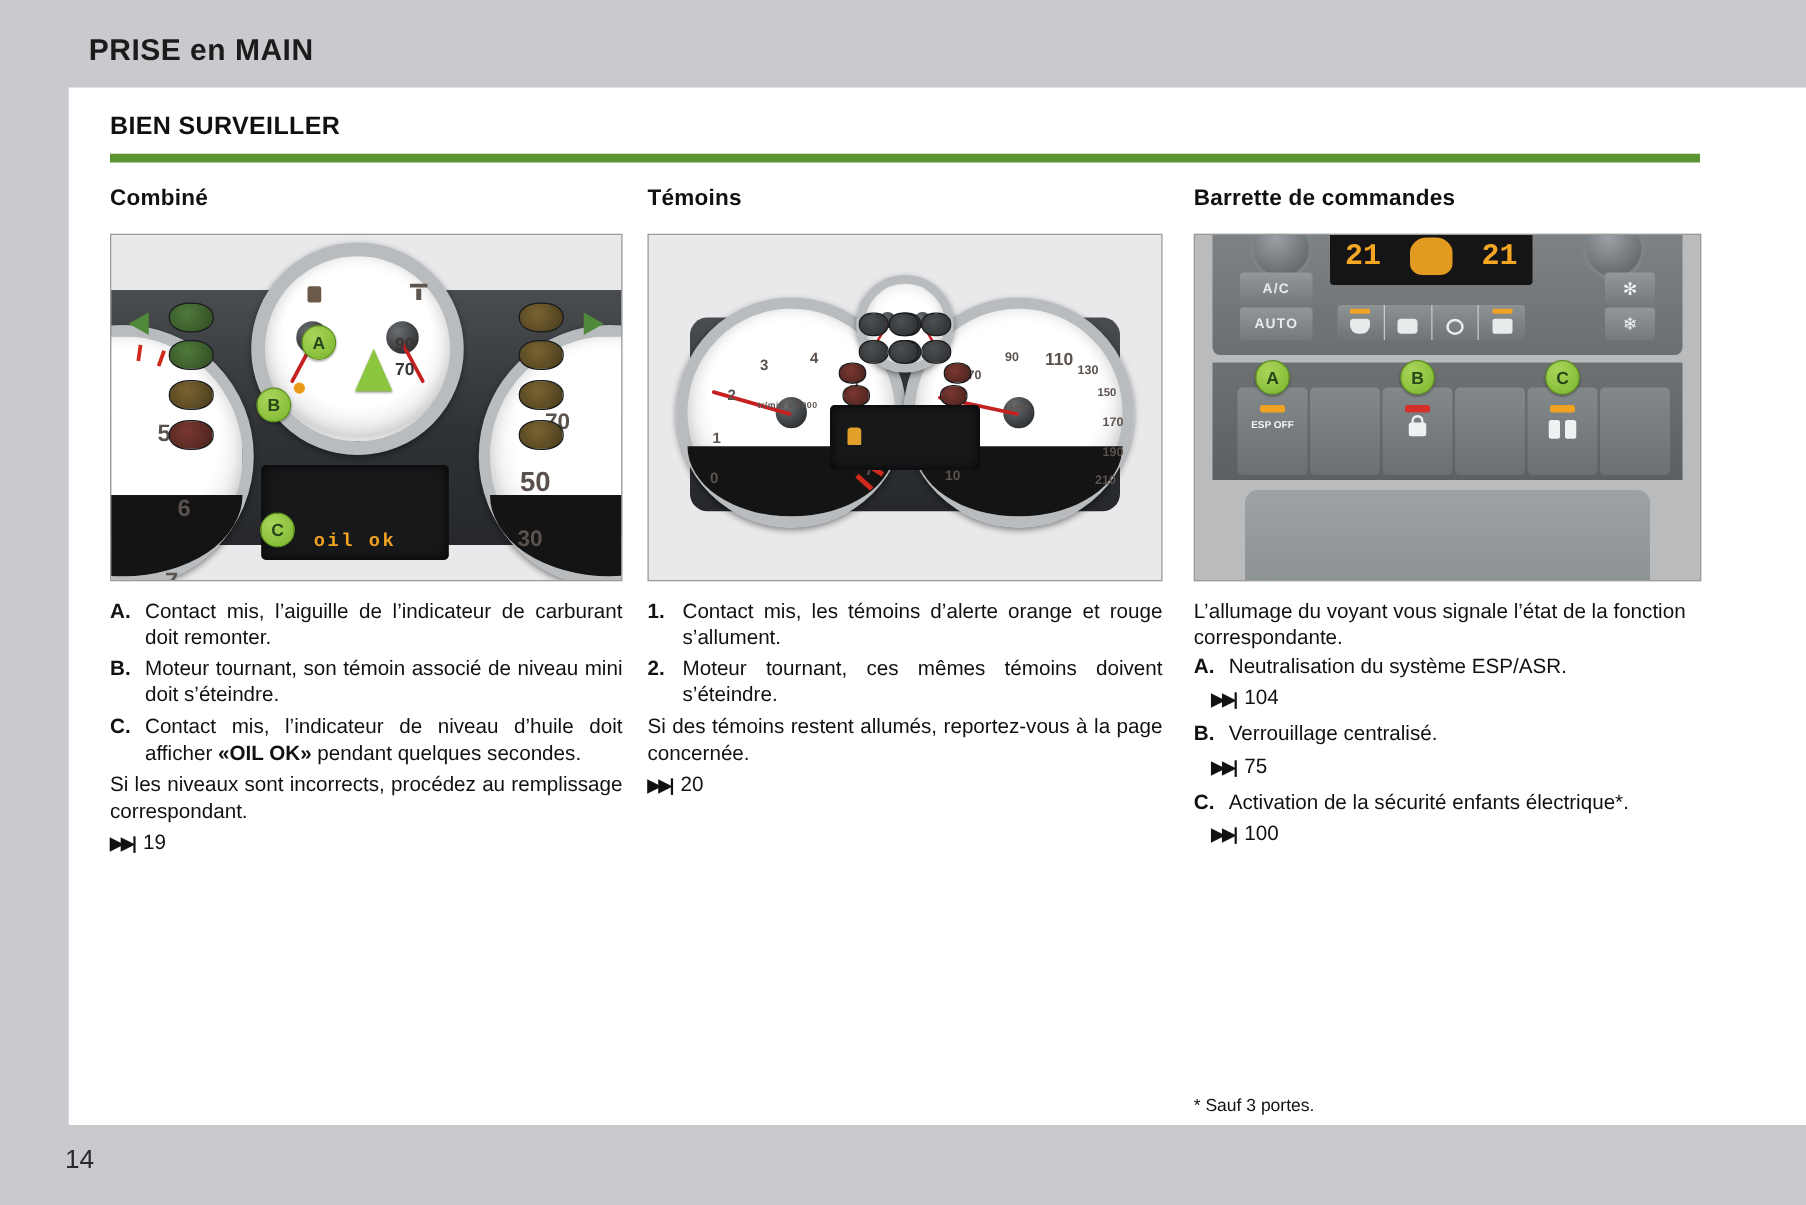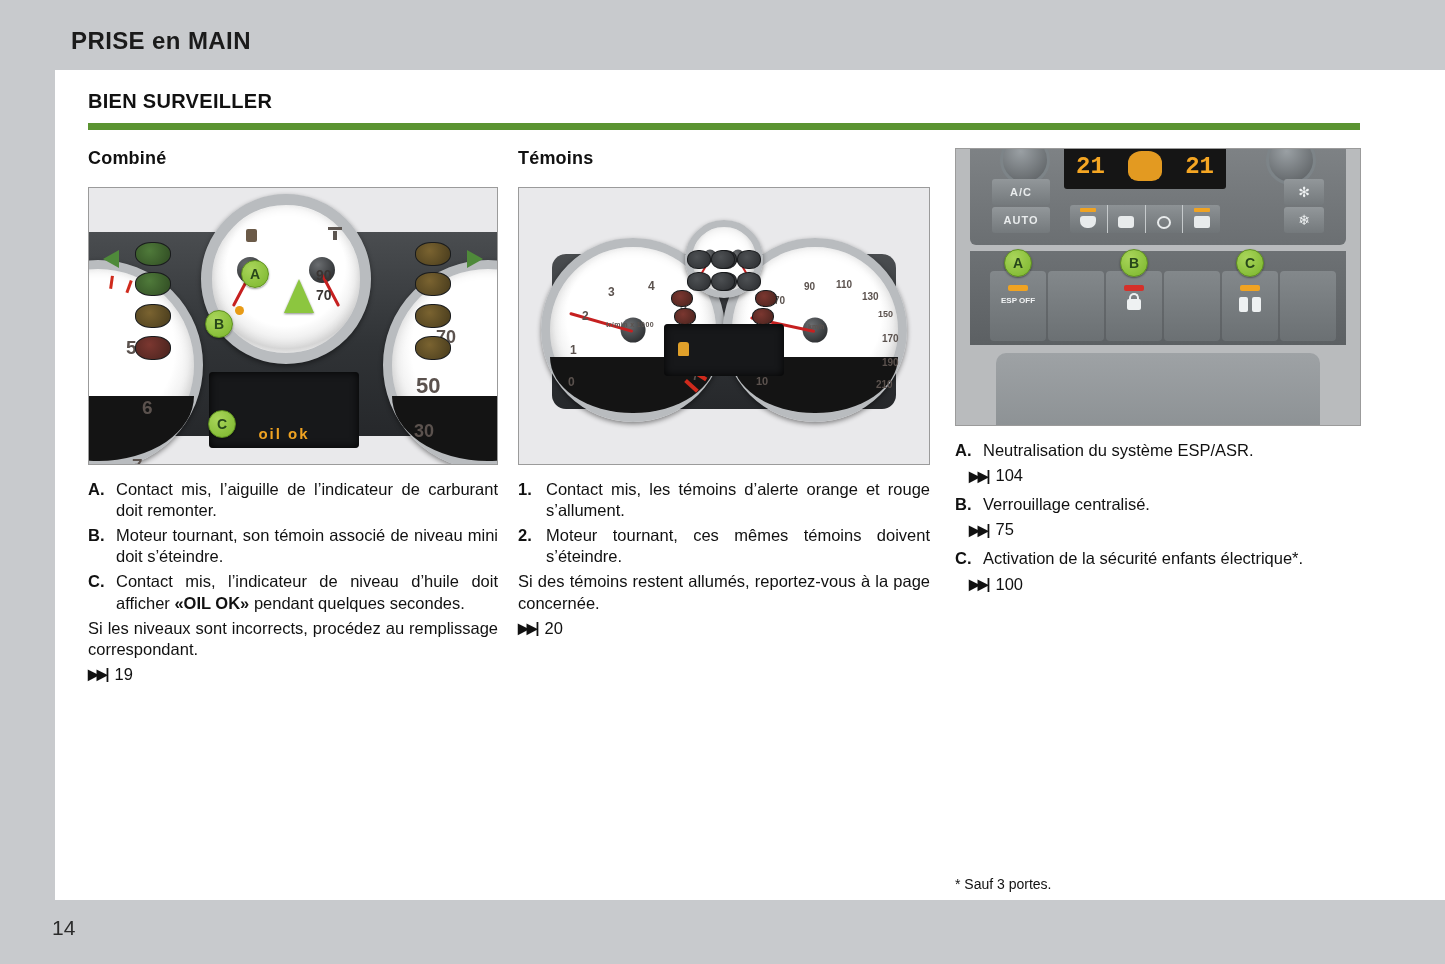--- a/index.html
+++ b/index.html
@@ -106,21 +106,21 @@
     border-bottom:34px solid #8cc63f;
     filter:drop-shadow(0 1px 1px rgba(0,0,0,.45));
   }
   .lcd{
     position:absolute;background:#17181a;border-radius:4px;
     box-shadow:inset 0 0 9px rgba(0,0,0,.9);
   }
   .lcd-text{
     position:absolute;left:0;right:0;bottom:6px;text-align:center;
     color:#f0a322;font-size:15px;font-weight:bold;letter-spacing:2px;
-    font-family:Liberation Sans, sans-serif;
+    font-family:Liberation Mono, monospace;
   }
   .tell{
     position:absolute;border-radius:46%;
     background:radial-gradient(circle at 40% 35%,#4d5053,#2a2c2f);
     border:1px solid #191b1d;
   }
   .tell-g{background:radial-gradient(circle at 40% 35%,#4f7a3a,#2f4a22);}
   .tell-a{background:radial-gradient(circle at 40% 35%,#7a6330,#463a1c);}
   .tell-r{background:radial-gradient(circle at 40% 35%,#7b3730,#46221d);}
   .arrow-g{
@@ -275,21 +275,21 @@
 
         <div class="gauge" style="right:22px;top:50px;width:184px;height:184px;">
           <div class="bowl"></div>
           <div class="hub"></div>
           <div class="needle" style="width:66px;transform:rotate(192deg);"></div>
           <div class="gnum" style="left:24px;top:128px;font-size:11px;">10</div>
           <div class="gnum" style="left:20px;top:100px;font-size:11px;">30</div>
           <div class="gnum" style="left:24px;top:72px;font-size:11px;">50</div>
           <div class="gnum" style="left:42px;top:48px;font-size:10px;">70</div>
           <div class="gnum" style="left:72px;top:34px;font-size:10px;">90</div>
-          <div class="gnum" style="left:104px;top:32px;font-size:10px;">110</div>
+          <div class="gnum" style="left:104px;top:32px;font-size:14px;">110</div>
           <div class="gnum" style="left:130px;top:44px;font-size:10px;">130</div>
           <div class="gnum" style="left:146px;top:62px;font-size:9px;">150</div>
           <div class="gnum" style="left:150px;top:86px;font-size:10px;">170</div>
           <div class="gnum" style="left:150px;top:110px;font-size:10px;">190</div>
           <div class="gnum" style="left:144px;top:132px;font-size:10px;">210</div>
           <div class="gnum" style="left:76px;top:76px;font-size:7px;">km/h</div>
         </div>
 
         <div class="gauge" style="left:50%;top:32px;width:78px;height:78px;margin-left:-39px;border-width:7px;">
           <div class="hub" style="left:28%;top:46%;width:13px;height:13px;"></div>
@@ -327,20 +327,21 @@
         </div>
         <div class="para">Si des témoins restent allumés, reportez-vous à la page concernée.</div>
         <div class="ref">
           <span class="ref-glyph">▶▶|</span>
           <span>20</span>
         </div>
       </div>
     </div>
 
     <div class="col col-3">
+      <div class="col-head">Barrette de commandes</div>
 
       <div class="photo photo-3">
 
         <div style="position:absolute;left:14px;top:-6px;right:14px;height:102px;background:linear-gradient(#7f8386,#6b6f72);border-radius:6px;"></div>
 
         <div style="position:absolute;left:44px;top:-14px;width:44px;height:44px;border-radius:50%;background:radial-gradient(circle at 40% 30%,#9aa0a4,#55595c);border:3px solid #7d8488;"></div>
         <div style="position:absolute;right:44px;top:-14px;width:44px;height:44px;border-radius:50%;background:radial-gradient(circle at 40% 30%,#9aa0a4,#55595c);border:3px solid #7d8488;"></div>
 
         <div style="position:absolute;left:108px;top:-6px;width:162px;height:46px;background:#151515;border-radius:3px;">
           <div style="position:absolute;left:12px;top:10px;color:#f5a623;font-size:24px;font-weight:bold;font-family:'Liberation Mono',monospace;">21</div>
@@ -394,20 +395,21 @@
         <div style="position:absolute;left:324px;top:122px;width:56px;height:70px;background:linear-gradient(#83888b,#6b7073);border-radius:4px;"></div>
 
         <div style="position:absolute;left:40px;top:204px;right:40px;bottom:-10px;background:linear-gradient(#9ea2a5,#8b9093);border-radius:10px 10px 0 0;"></div>
 
         <div class="badge" style="left:48px;top:100px;">A</div>
         <div class="badge" style="left:164px;top:100px;">B</div>
         <div class="badge" style="left:280px;top:100px;">C</div>
       </div>
 
       <div class="body-text">
+        <div class="para nojust">L’allumage du voyant vous signale l’état de la fonction correspondante.</div>
         <div class="ritem">
           <div class="rkey">A.</div>
           <div class="rval">Neutralisation du système ESP/ASR.</div>
         </div>
         <div class="ref indent">
           <span class="ref-glyph">▶▶|</span>
           <span>104</span>
         </div>
         <div class="ritem">
           <div class="rkey">B.</div>

